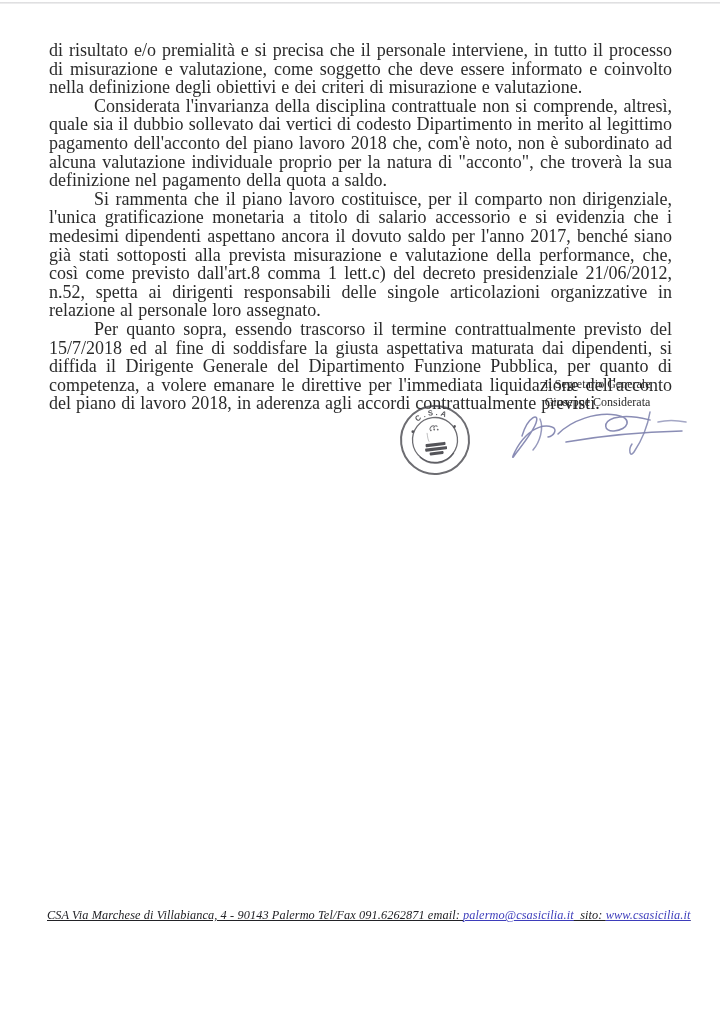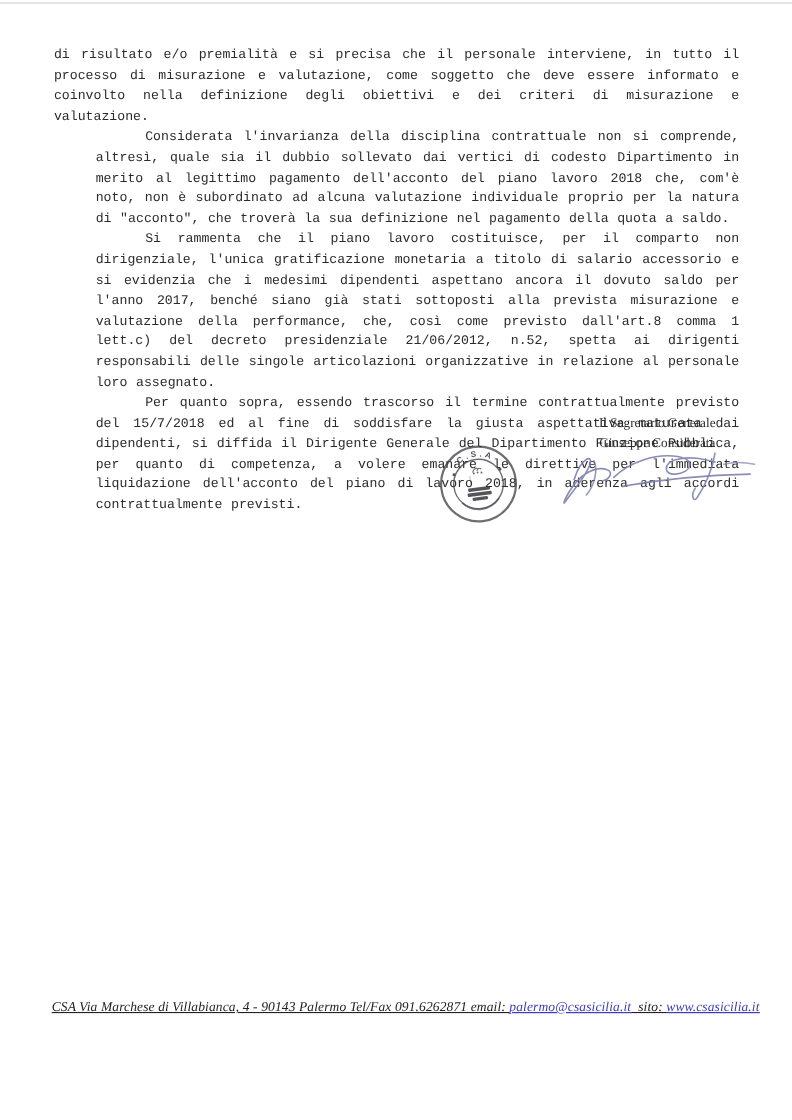--- a/index.html
+++ b/index.html
@@ -20,27 +20,26 @@
     position: absolute;
     top: 2px; left: 0;
     width: 720px; height: 2px;
     background: linear-gradient(to bottom, #d9d9db, #f2f2f3);
   }
   .body-text {
     position: absolute;
     top: 41px; left: 49px;
     width: 623px;
     color: #2b2b2b;
-    font-size: 12px;
+    font-size: 18px;
     line-height: 18.6px;
     text-align: justify;
     word-spacing: 0.6px;
-    font-family: Liberation Mono, monospace;
   }
-  .body-text p.indent { text-indent: 45px; margin-left: 38px; }
+  .body-text p.indent { text-indent: 45px; }
   .sig-block {
     position: absolute;
     top: 376px; left: 505px;
     width: 185px;
     text-align: center;
     color: #2b2b2b;
     font-size: 12px;
     line-height: 17.5px;
   }
   .sig-scribble {

